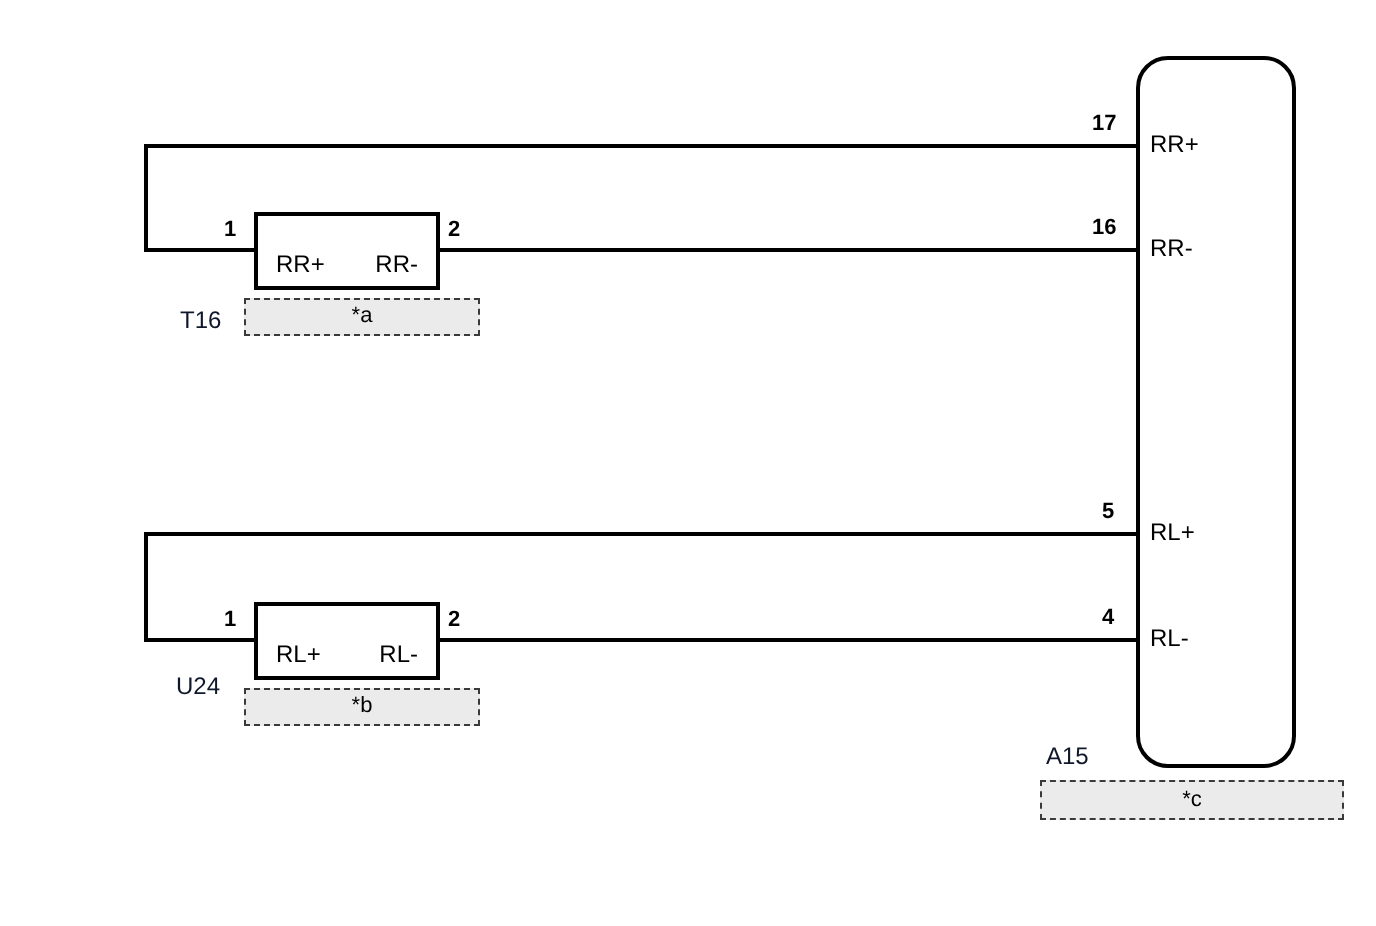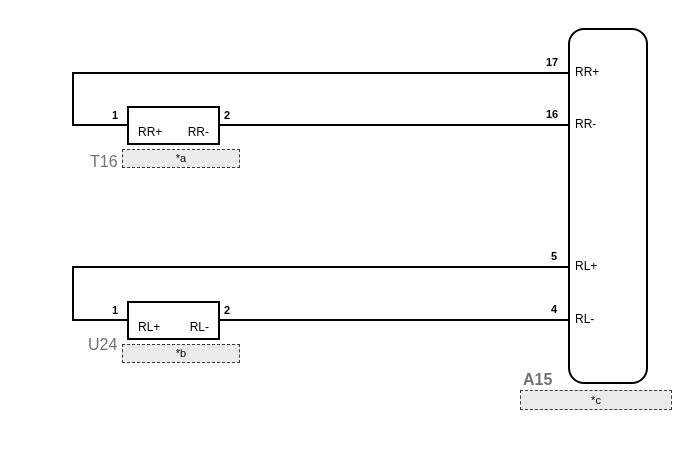--- a/index.html
+++ b/index.html
@@ -65,22 +65,22 @@
     position: absolute;
     font-size: 12px;
     color: #000000;
     line-height: 1;
     white-space: nowrap;
   }
 
   
   .ref-code {
     position: absolute;
-    font-size: 16px;
-    color: #737373;
+    font-size: 12px;
+    color: #0f172a;
     line-height: 1;
     white-space: nowrap;
   }
 
   
   .note-box {
     position: absolute;
     box-sizing: border-box;
     background: #ebebeb;
     border: 1px dashed #3a3a3a;
@@ -141,18 +141,18 @@
 
   <span class="pin-num" style="left:546px; top:109px;">16</span>
   <span class="conn-pin-label" style="left:575px; top:118px;">RR-</span>
 
   <span class="pin-num" style="left:551px; top:251px;">5</span>
   <span class="conn-pin-label" style="left:575px; top:260px;">RL+</span>
 
   <span class="pin-num" style="left:551px; top:304px;">4</span>
   <span class="conn-pin-label" style="left:575px; top:313px;">RL-</span>
 
-  <span class="ref-code" style="left:523px; top:372px;font-weight:bold;">A15</span>
+  <span class="ref-code" style="left:523px; top:372px;">A15</span>
   <div class="note-box" style="left:520px; top:390px; width:152px; height:20px;">
     <span class="note-text">*c</span>
   </div>
 
 </div>
 
 </body></html>

